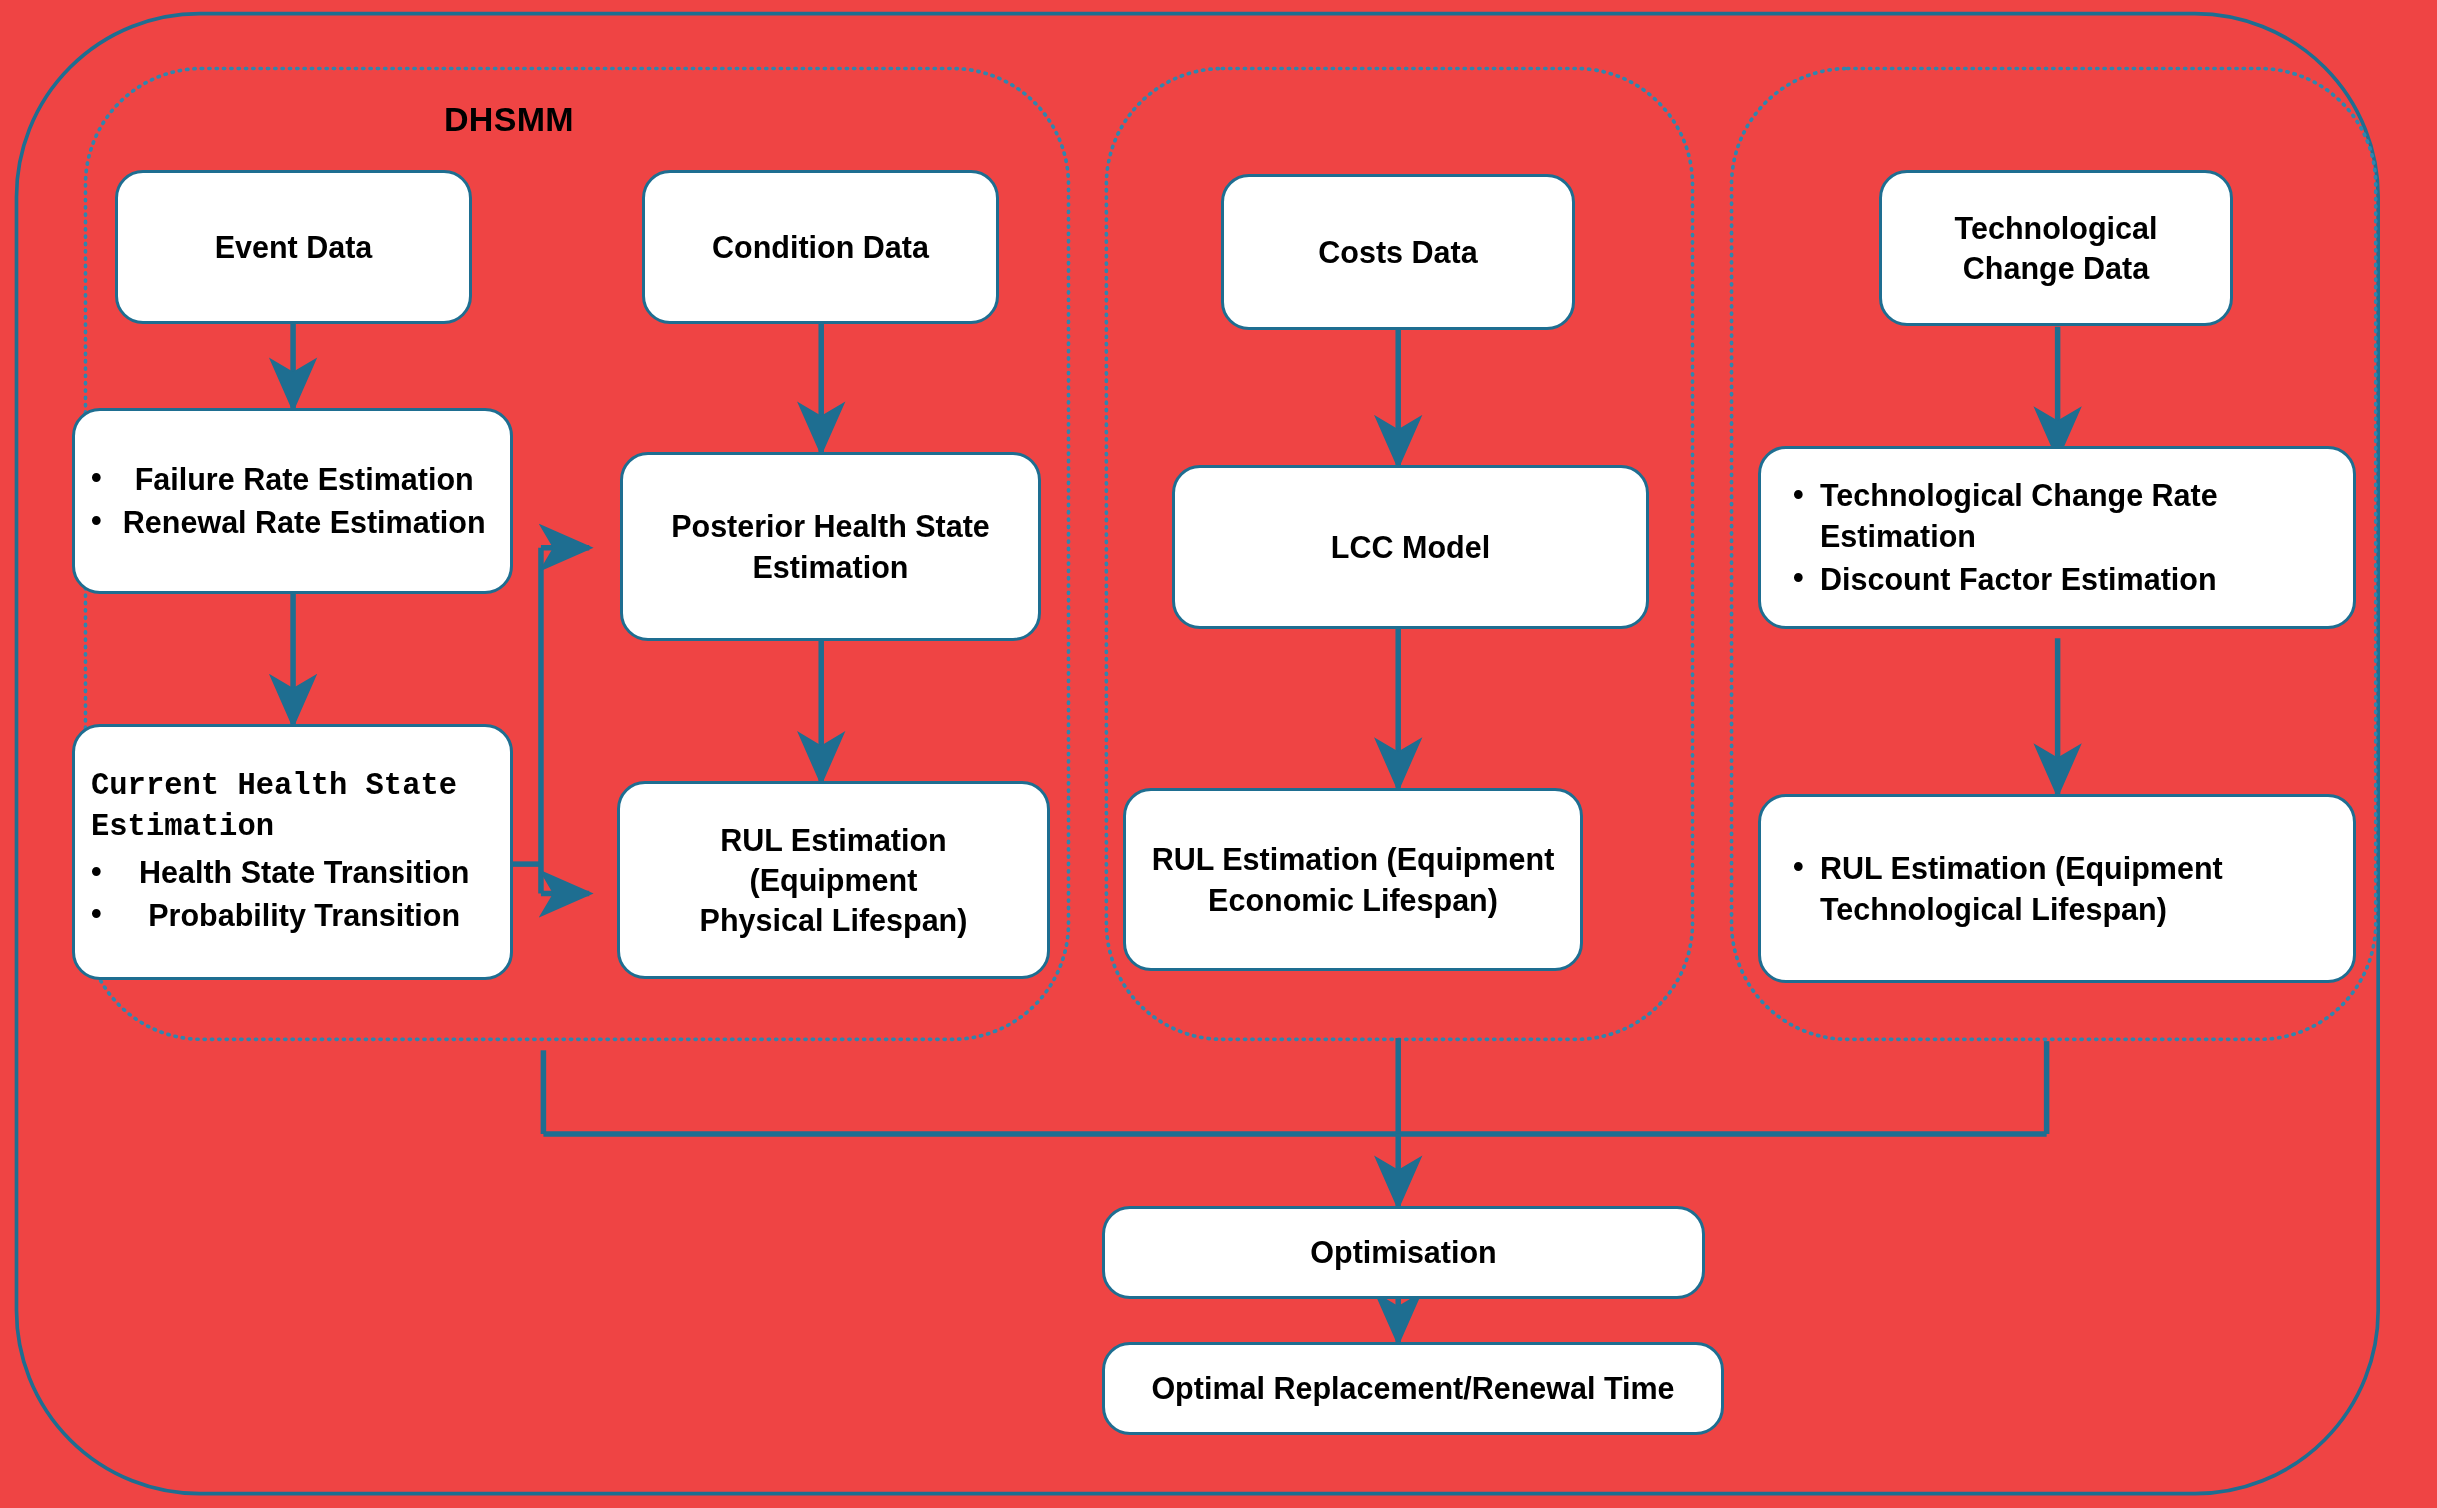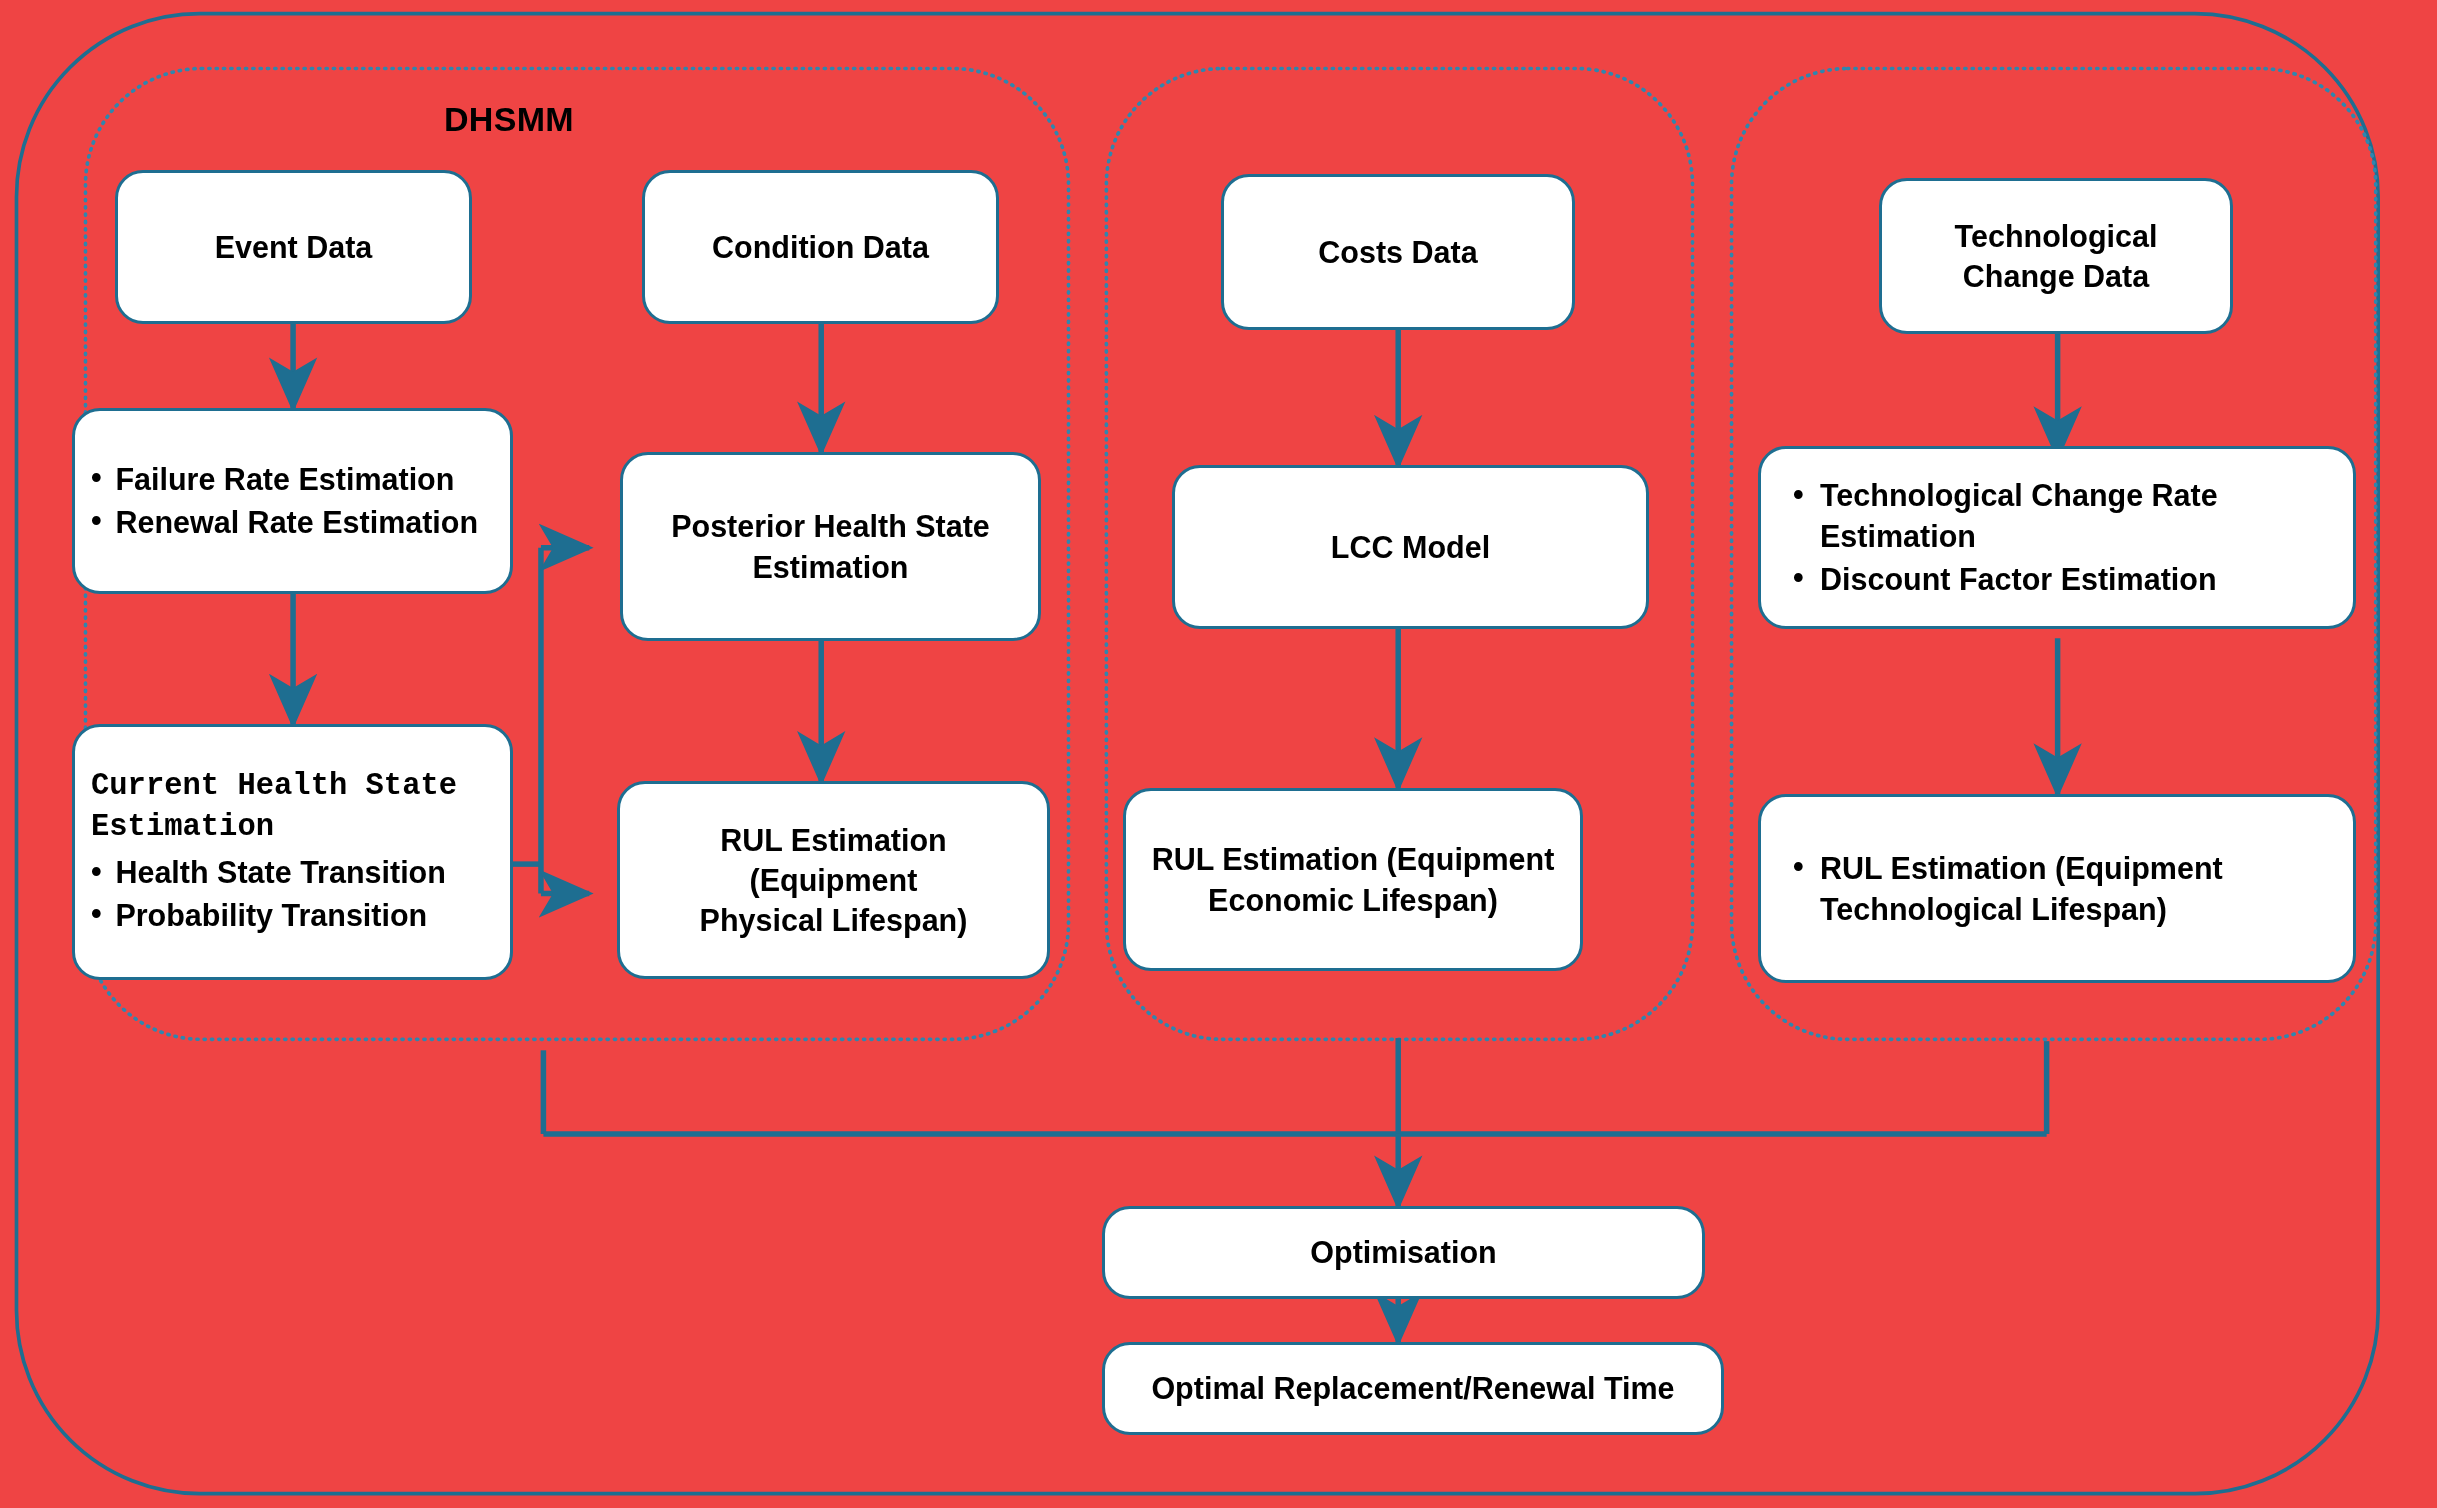--- a/index.html
+++ b/index.html
@@ -58,21 +58,21 @@
   }
   .bullets li::before {
     content: "\2022";
     position: absolute;
     left: 4.9px;
     top: -1.8px;
     font-size: 30.5px;
     line-height: 1.34;
   }
   .bullets.tight { padding-left: 16px; }
-  .bullets.tight li { padding-left: 24.4px; }
+  .bullets.tight li { padding-left: 24.4px; text-align: center; }
   .bullets.tight li::before { left: 0px; }
   .lead-para {
     font-size: 30.5px;
     line-height: 1.34;
     font-weight: bold;
     padding: 0 16px 0 16px;
     margin-bottom: 2.4px;
     font-family: Liberation Mono, monospace;
   }
   .group-label {
@@ -139,21 +139,21 @@
   </div>
 
   <div class="node center" style="left:642px; top:170px; width:357px; height:154px;">
     <div class="title">Condition Data</div>
   </div>
 
   <div class="node center" style="left:1221px; top:174px; width:354px; height:156px;">
     <div class="title">Costs Data</div>
   </div>
 
-  <div class="node center" style="left:1879px; top:170px; width:354px; height:156px;margin-top:8px;">
+  <div class="node center" style="left:1879px; top:170px; width:354px; height:156px;">
     <div class="title">
       <span class="line">Technological</span>
       <span class="line">Change Data</span>
     </div>
   </div>
 
   <div class="node" style="left:72px; top:408px; width:441px; height:186px;">
     <ul class="bullets tight">
       <li>Failure Rate Estimation</li>
       <li>Renewal Rate Estimation</li>

